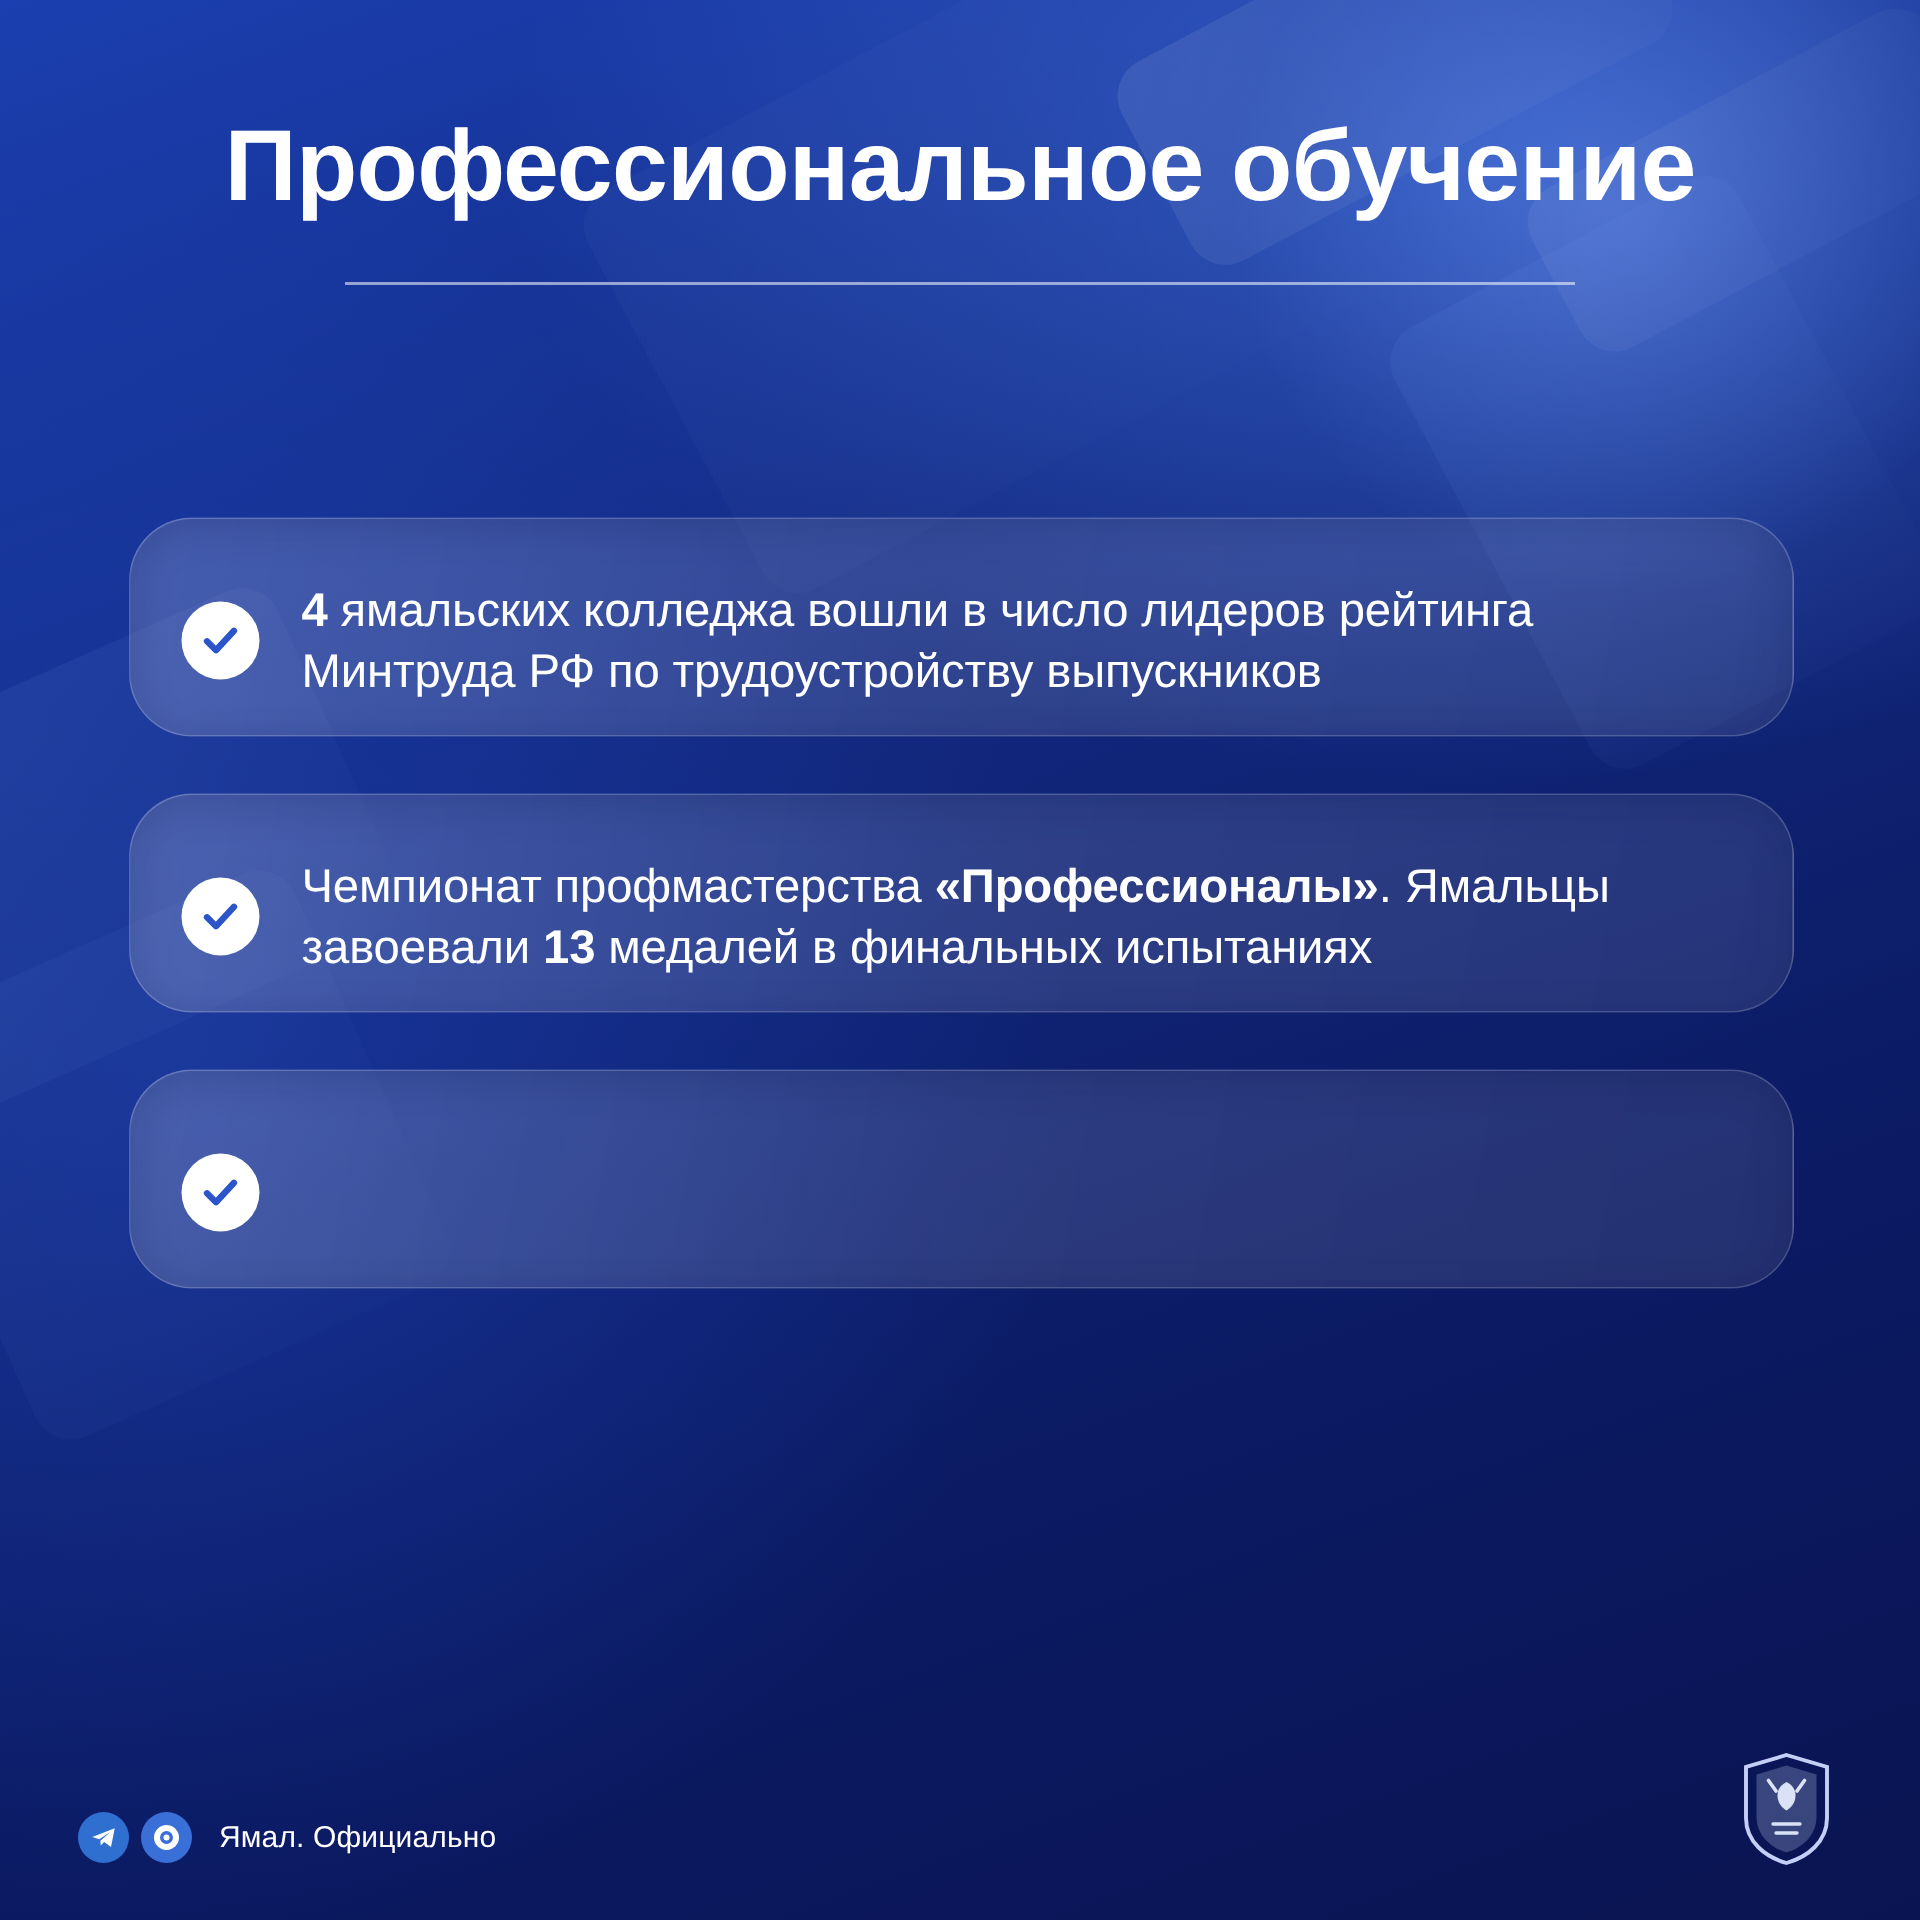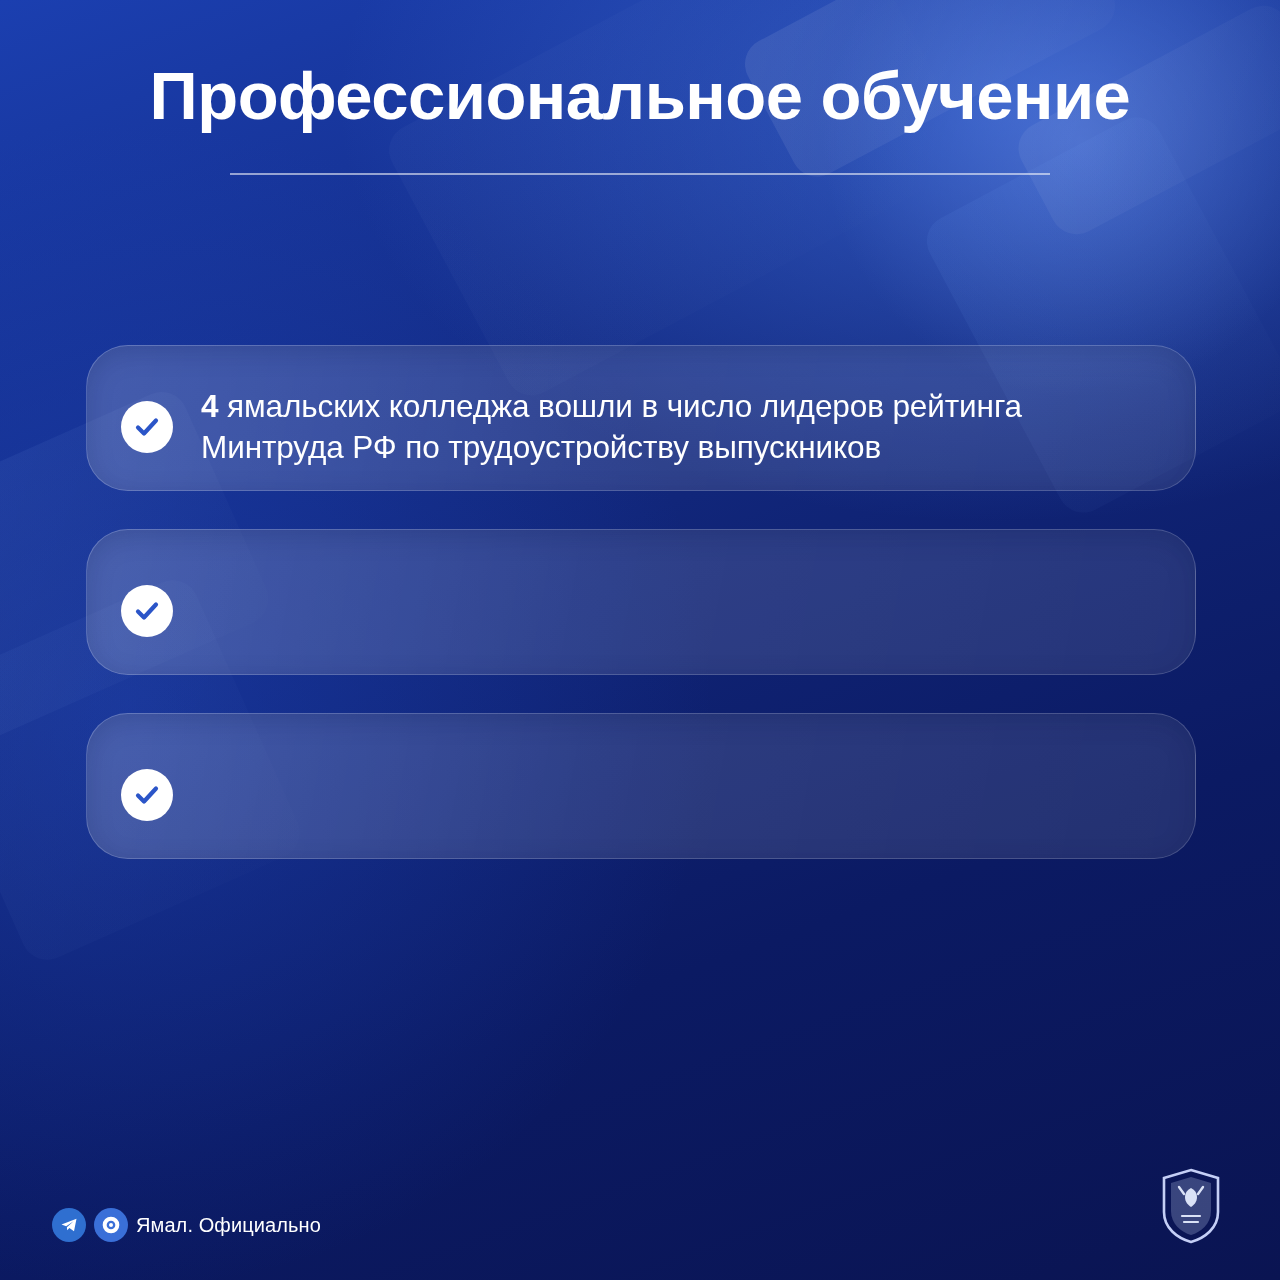--- a/index.html
+++ b/index.html
@@ -51,21 +51,21 @@
     width: 100%;
     text-align: center;
     z-index: 3;
   }
   .title {
     color: #ffffff;
     font-size: 67px;
     line-height: 1.18;
     font-weight: bold;
     letter-spacing: -0.5px;
-    margin: 1px 90px;
+    margin: 16px 90px;
   }
   .rule {
     width: 820px;
     height: 2px;
     background: rgba(255,255,255,0.55);
     margin: 38px auto 0;
   }
 
   
   .cards {
@@ -120,20 +120,21 @@
   .soc {
     width: 34px; height: 34px; border-radius: 50%;
     background: #2f6fd0;
     display: flex; align-items: center; justify-content: center;
     margin-right: 8px;
   }
   .soc.vk { background: #3a6fd8; }
   .footer-label {
     color: #ffffff;
     font-size: 20px;
+    margin-left: 10px;
     letter-spacing: 0.1px;
   }
   .emblem {
     position: absolute;
     right: 58px;
     bottom: 36px;
     width: 62px;
     height: 76px;
     z-index: 3;
     opacity: 0.95;
@@ -168,20 +169,21 @@
       <div class="card-text"><b>4</b> ямальских колледжа вошли в число лидеров рейтинга Минтруда РФ по трудоустройству выпускников</div>
     </div>
 
 
     <div class="card">
       <span class="check">
         <svg width="30" height="30" viewBox="0 0 30 30" aria-hidden="true">
           <path d="M6 15.5 L12 21.5 L24 8.5" fill="none" stroke="#2b55c8" stroke-width="4.2" stroke-linecap="round" stroke-linejoin="round"></path>
         </svg>
       </span>
+      <div class="card-text">Чемпионат профмастерства <b>«Профессионалы»</b>. Ямальцы завоевали <b>13</b> медалей в финальных испытаниях</div>
     </div>
 
     <div class="card">
       <span class="check">
         <svg width="30" height="30" viewBox="0 0 30 30" aria-hidden="true">
           <path d="M6 15.5 L12 21.5 L24 8.5" fill="none" stroke="#2b55c8" stroke-width="4.2" stroke-linecap="round" stroke-linejoin="round"></path>
         </svg>
       </span>
     </div>
 

